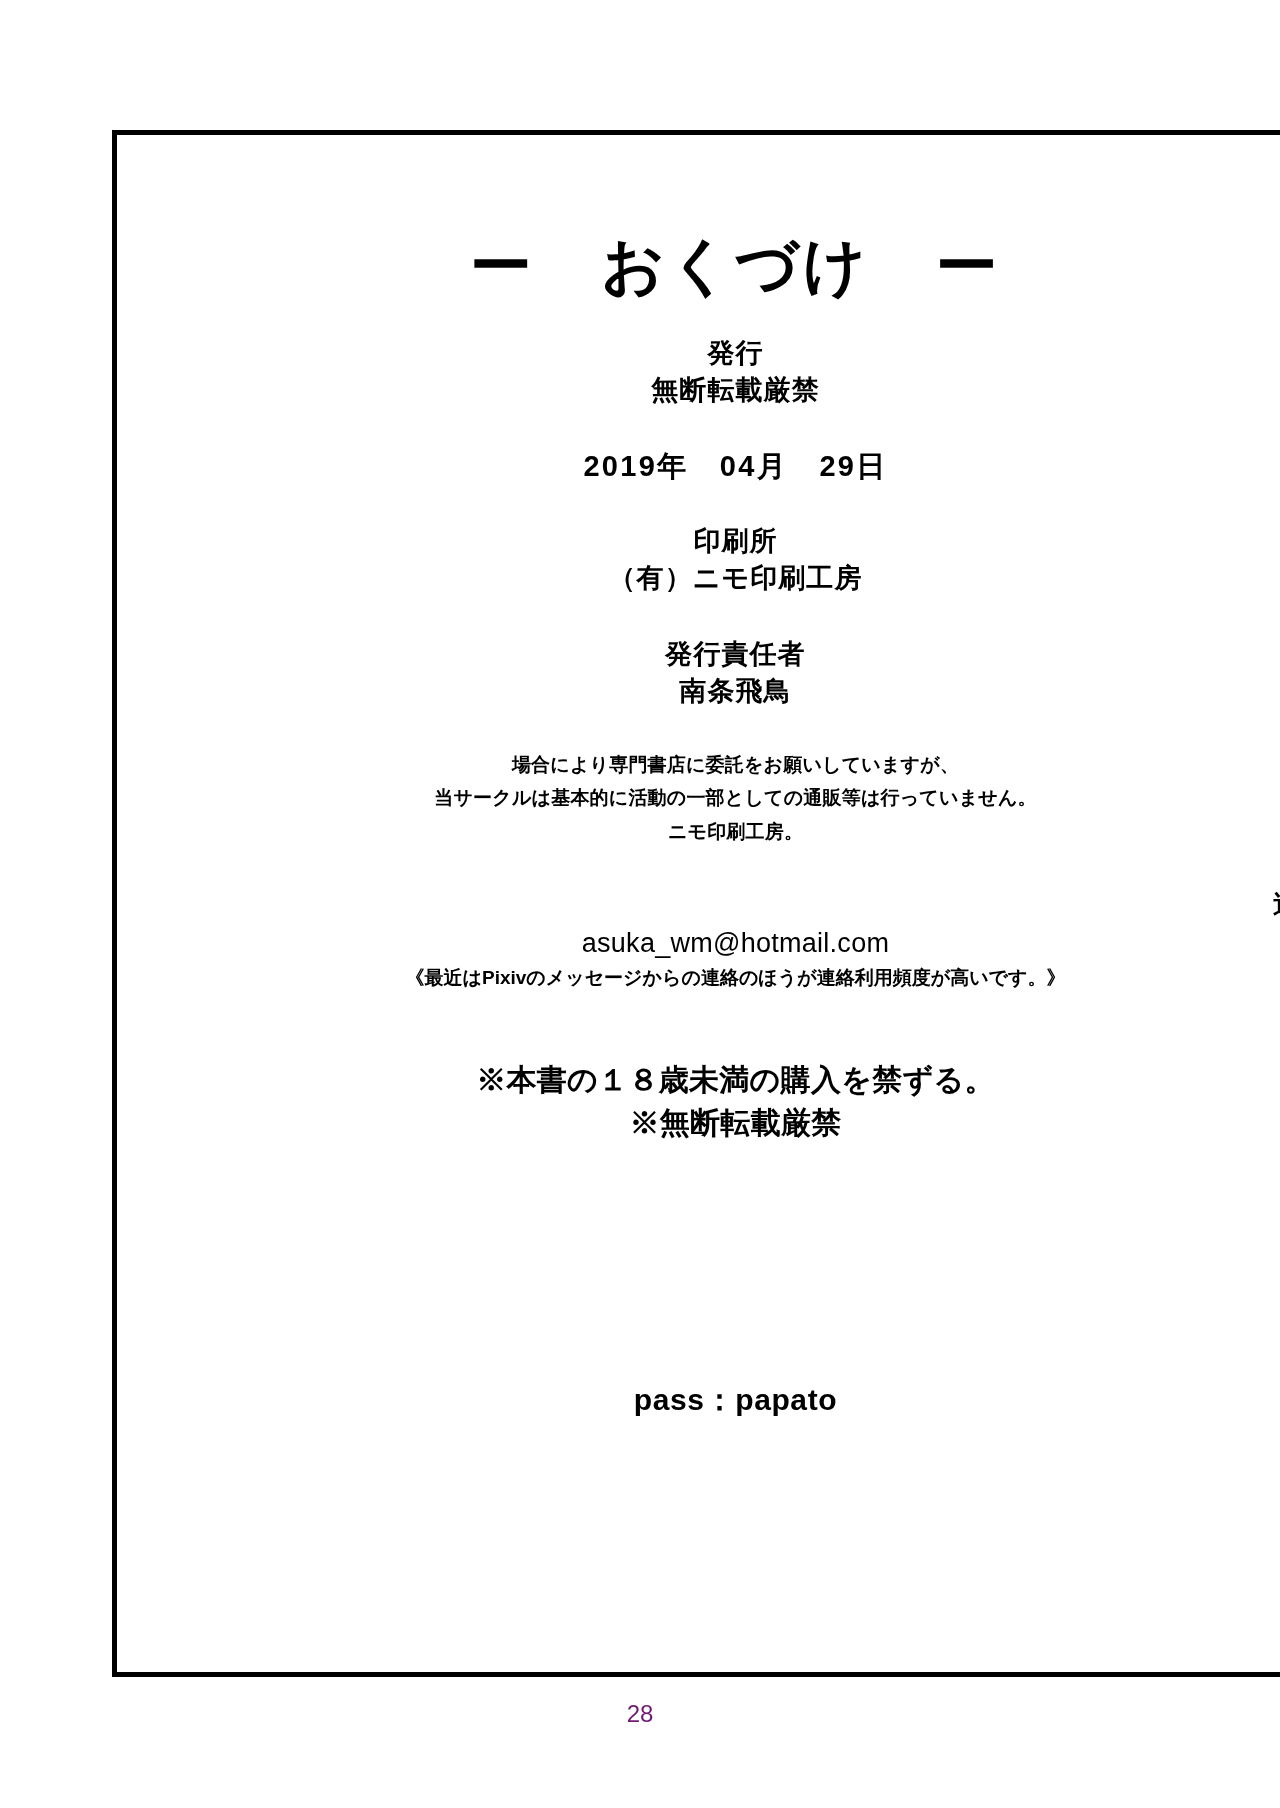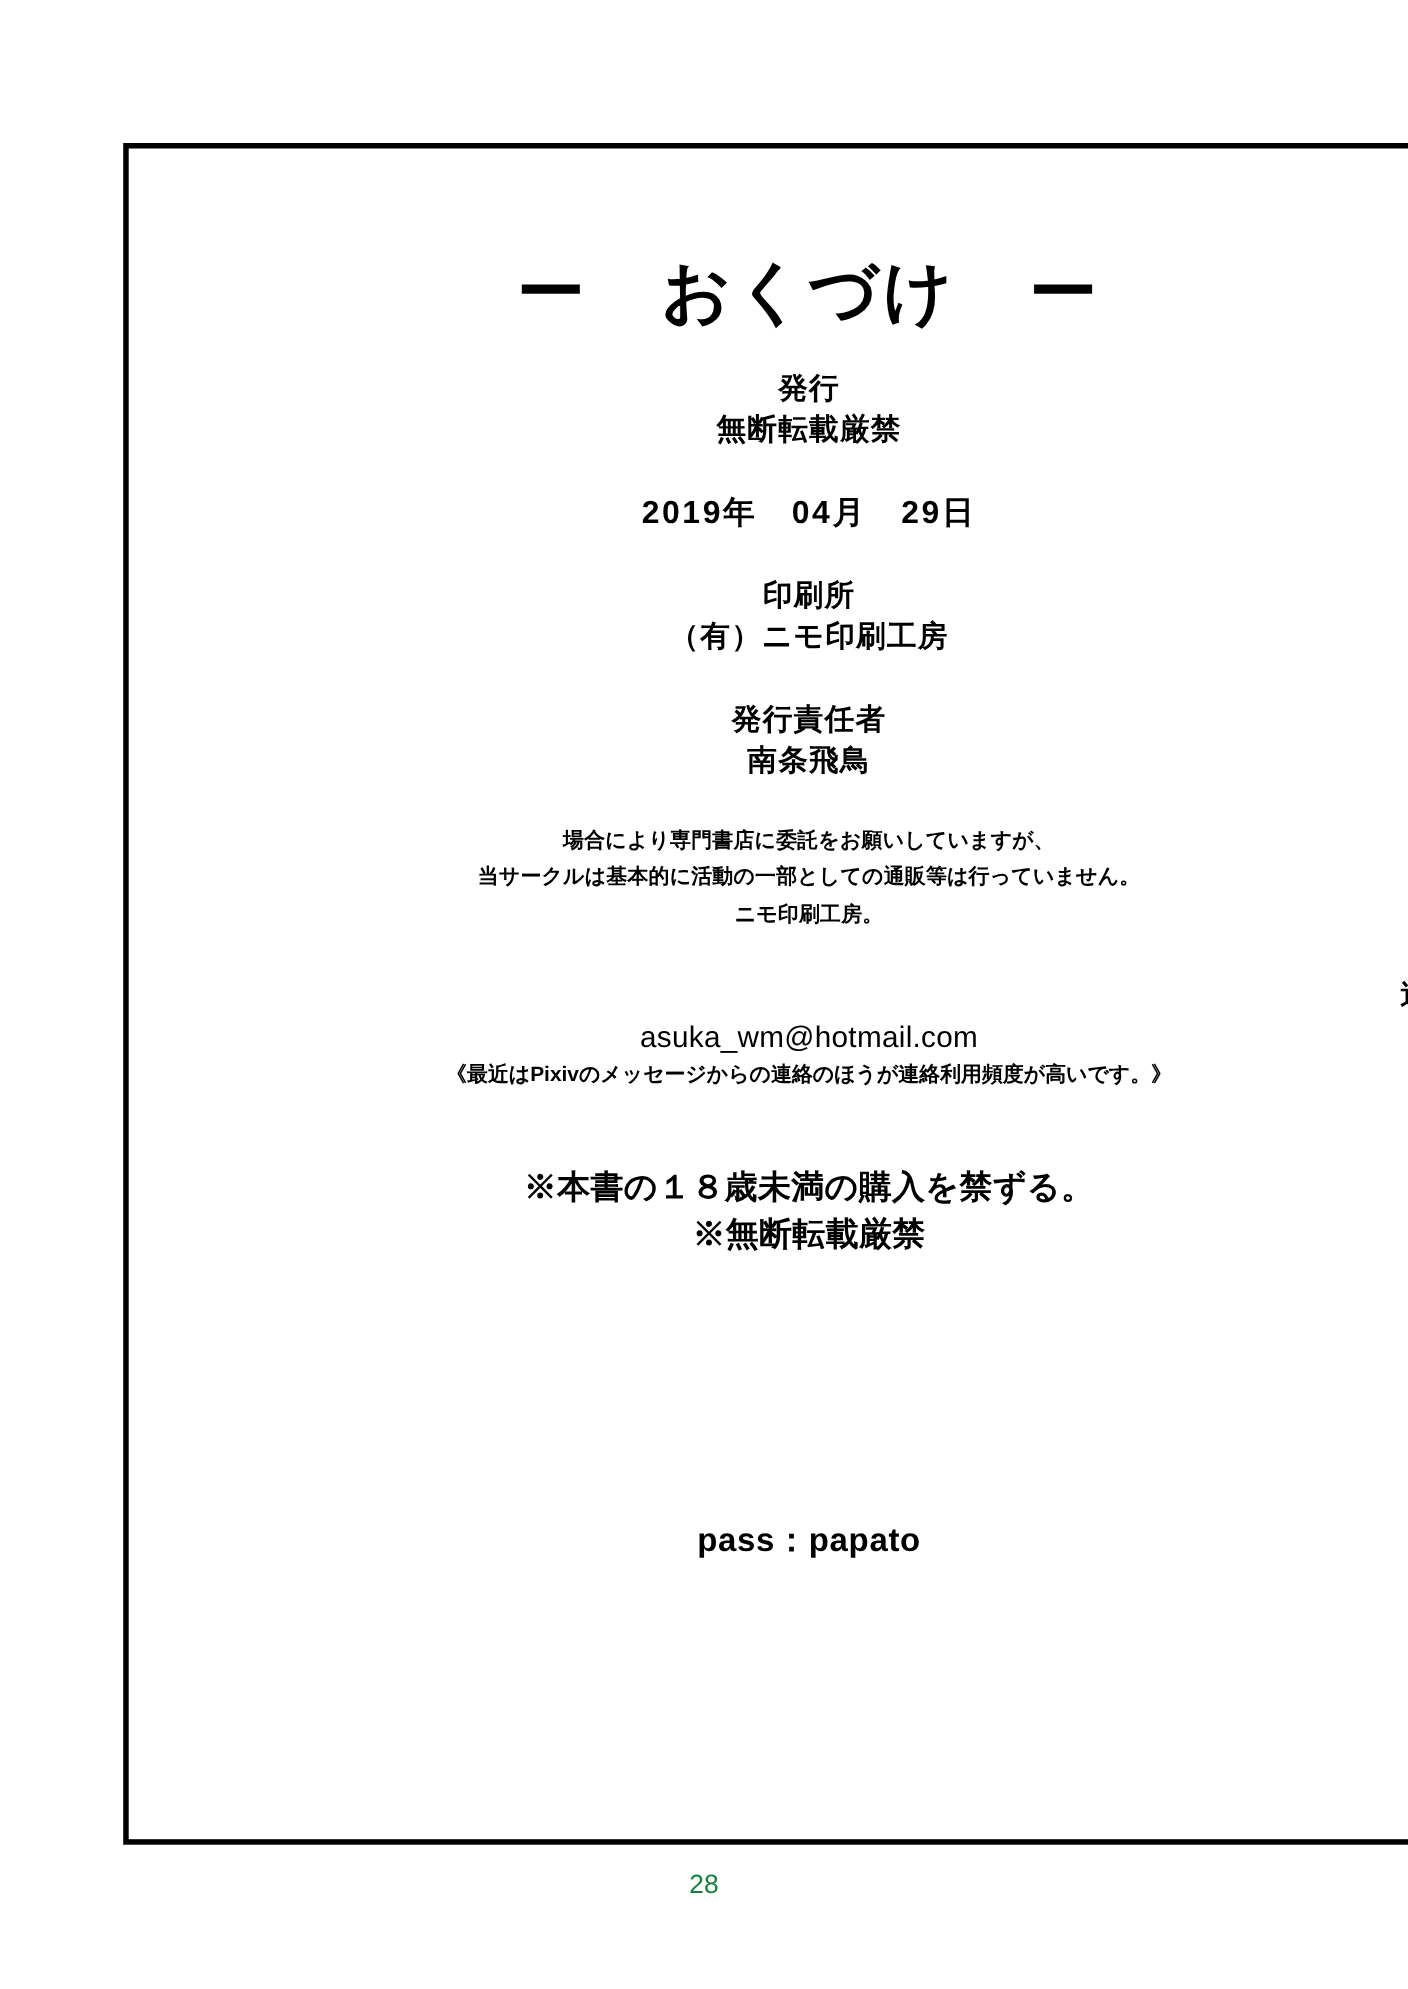--- a/index.html
+++ b/index.html
@@ -120,21 +120,21 @@
   }
 
   .page-number {
     position: absolute;
     left: 0;
     top: 1700px;
     width: 100%;
     text-align: center;
     font-size: 24px;
     font-weight: 400;
-    color: #15803d;
+    color: #701a75;
   }
 </style>
 </head>
 <body>
 
 <div class="page">
 
   <div class="frame">
 
     <div class="content">

